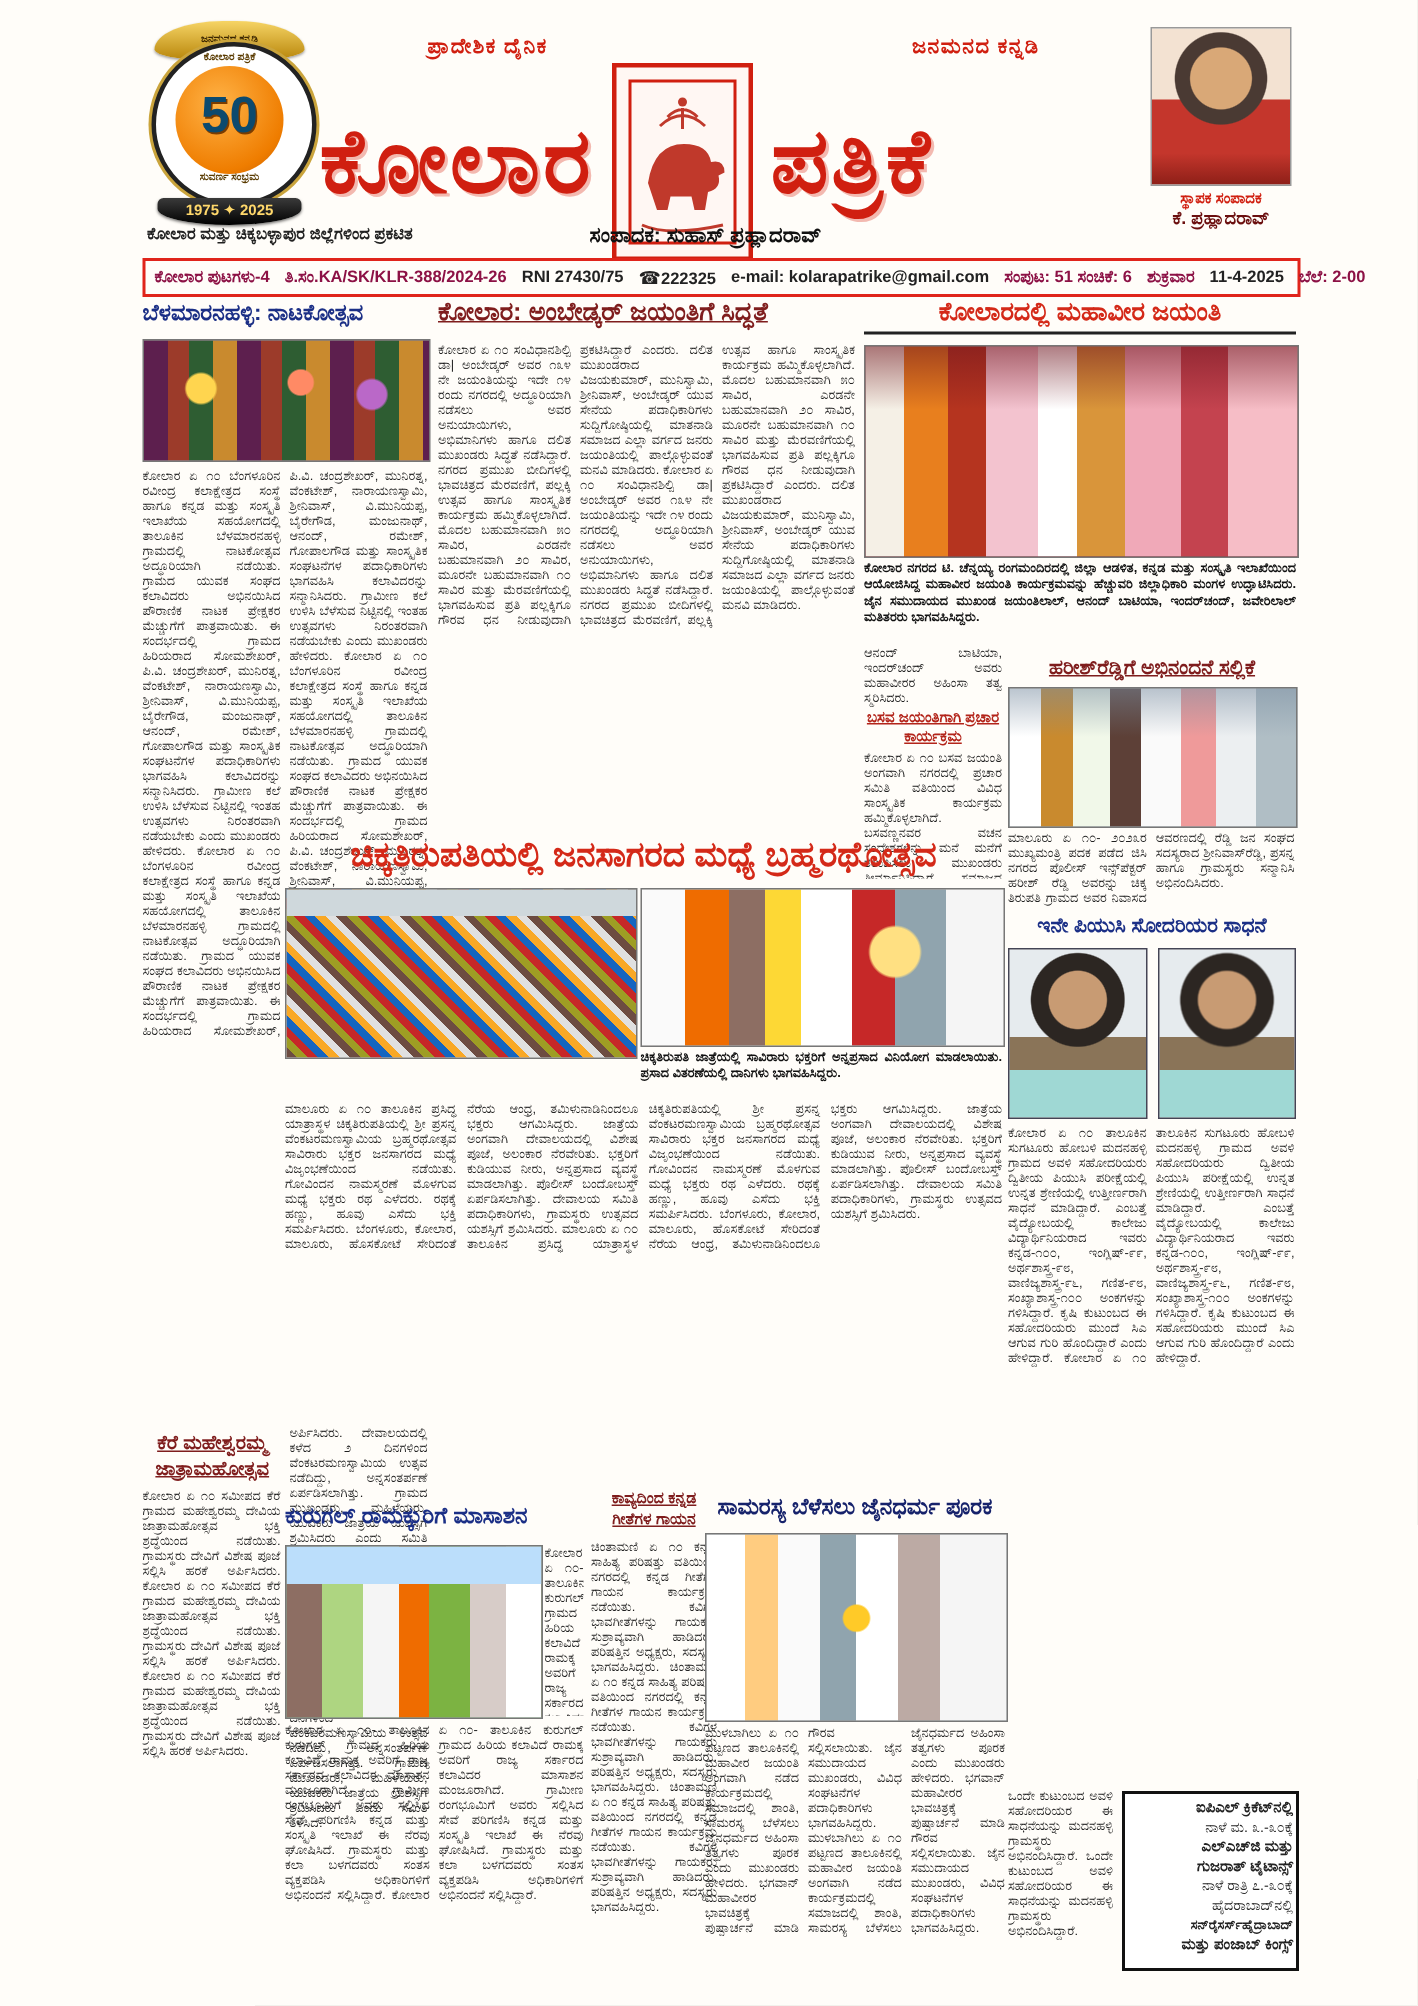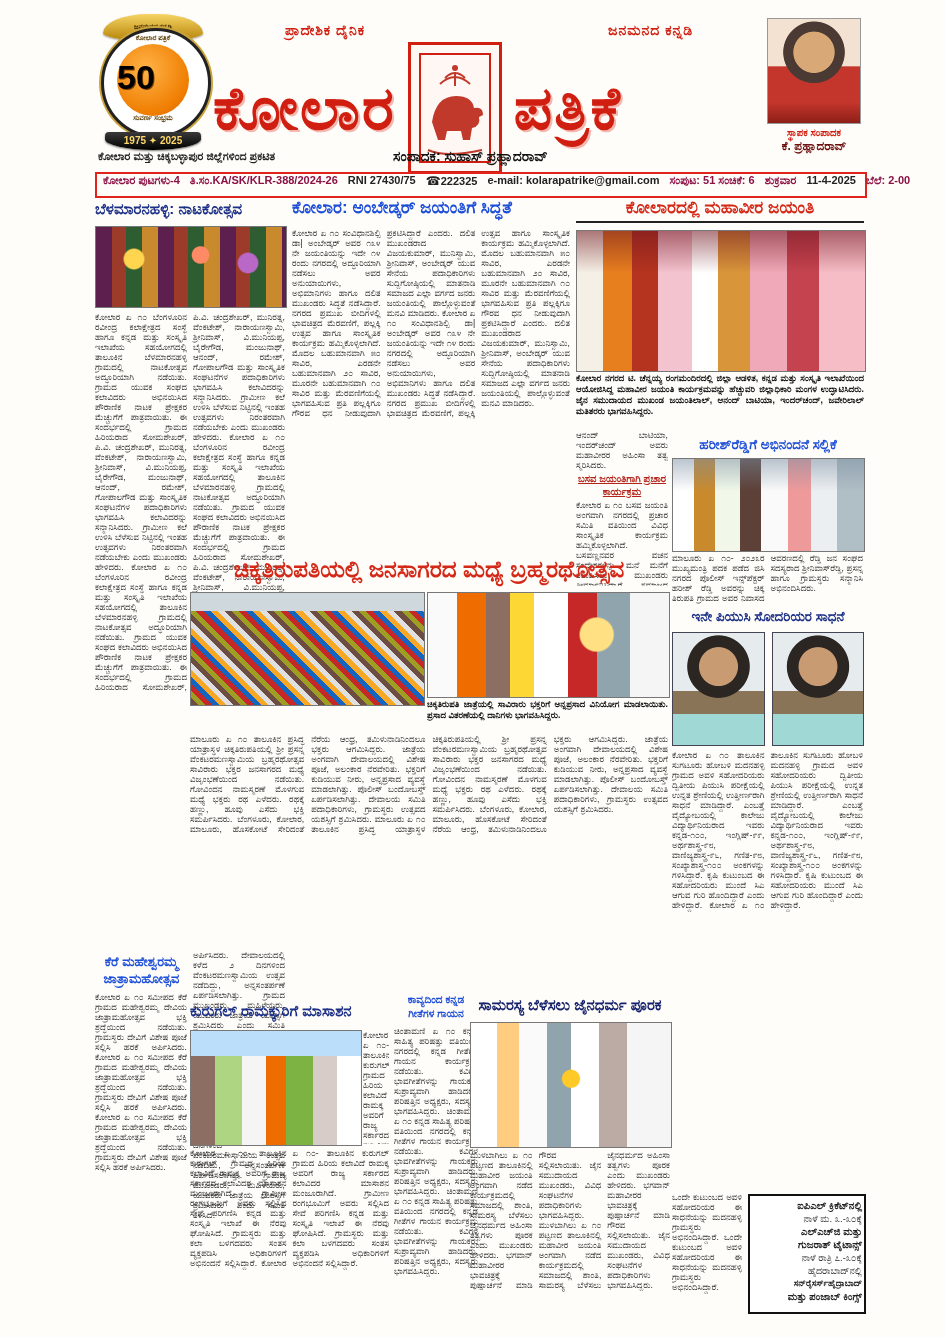--- a/index.html
+++ b/index.html
@@ -10,50 +10,50 @@
 
   
   .logo{width:118px;height:140px;}
   .logo .ribbon{position:absolute;left:8px;top:0;width:100px;height:26px;background:linear-gradient(#f6d465,#b8860b);
         border-radius:50% 50% 40% 40%/80% 80% 30% 30%;box-shadow:0 1px 2px #0006;
         font-size:7px;font-weight:bold;color:#3a2500;text-align:center;line-height:26px;}
   .logo .circle{position:absolute;left:6px;top:14px;width:104px;height:104px;border-radius:50%;
         background:#fff;border:3px solid #222;box-shadow:0 0 0 2px #caa43c;}
   .logo .inner{position:absolute;left:22px;top:30px;width:72px;height:72px;border-radius:50%;
         background:radial-gradient(circle at 40% 35%,#ffb347,#ef7d00 70%,#c75e00);}
-  .logo .fifty{position:absolute;left:22px;top:44px;width:72px;
-        font-size:34px;font-weight:bold;color:#000000;text-shadow:1px 1px 0 #7a3c00;}
+  .logo .fifty{position:absolute;left:22px;top:44px;width:72px;text-align:center;
+        font-size:34px;font-weight:bold;color:#0c4a6e;text-shadow:1px 1px 0 #7a3c00;}
   .logo .ringtop{position:absolute;left:6px;top:20px;width:104px;text-align:center;font-size:7px;font-weight:bold;color:#5a3b00;}
   .logo .ringbottom{position:absolute;left:6px;top:100px;width:104px;text-align:center;font-size:7px;font-weight:bold;color:#5a3b00;}
   .logo .years{position:absolute;left:10px;top:118px;width:96px;height:18px;background:linear-gradient(#3a3a3a,#000);
         color:#ffd86b;font-size:10px;font-weight:bold;text-align:center;line-height:18px;
         border-radius:4px 4px 50% 50%/4px 4px 60% 60%;box-shadow:0 1px 2px #0008;}
   .tagline{color:#d01f10;font-weight:bold;font-size:14px;letter-spacing:1px;}
   .title-row{display:flex;align-items:center;gap:12px;}
   .title-word{font-size:60px;font-weight:bold;color:#d01f10;line-height:1;
         text-shadow:2px 2px 0 #f3b9b0;letter-spacing:2px;font-family:"DejaVu Serif","Liberation Serif",serif;}
   .emblem{width:88px;height:126px;border:3px solid #d01f10;background:#fff7f3;display:flex;align-items:center;justify-content:center;}
   .founder-photo{width:92px;height:104px;border:1px solid #999;
         background:radial-gradient(circle at 50% 32%,#d9a877 0 24%,#4a3a33 25% 36%,transparent 37%),
                    linear-gradient(#f3e2d2 45%,#c4362c 46% 80%,#8e1f18 100%);}
   .founder-label{color:#d01f10;font-size:10px;font-weight:bold;text-align:center;}
   .founder-name{color:#6b0f0f;font-size:12px;font-weight:bold;text-align:center;}
   .publine{font-size:11px;font-weight:bold;color:#222;}
   .editorline{font-size:14px;font-weight:bold;color:#111;}
 
   
-  .infobar{border:2px solid #e0241b;display:flex;align-items:flex-start;gap:10px;
+  .infobar{border:2px solid #e0241b;display:flex;align-items:center;gap:10px;
         padding:0 6px;font-size:11px;font-weight:bold;color:#8c1145;white-space:nowrap;}
   .infobar .dark{color:#222;}
   .phone-ic{font-size:12px;}
 
   
   .hl-blue{color:#1b2f86;font-weight:bold;}
   .hl-red{color:#d42918;font-weight:bold;}
-  .hl-black{color:#1d4ed8;font-weight:bold;}
+  .hl-black{color:#7f1d1d;font-weight:bold;text-decoration:underline;}
   .body-txt{font-size:8.6px;line-height:10px;text-align:justify;color:#212121;}
   .cols2{column-count:2;column-gap:6px;}
   .cols3{column-count:3;column-gap:6px;}
   .cols4{column-count:4;column-gap:7px;}
   .caption{font-size:8.6px;line-height:11px;font-weight:bold;text-align:justify;color:#111;}
   .photo{border:1px solid #777;}
 
   .ph-stage{background:
       radial-gradient(circle at 20% 40%,#ffd54f 0 6%,transparent 7%),
       radial-gradient(circle at 55% 35%,#ff8a65 0 7%,transparent 8%),

